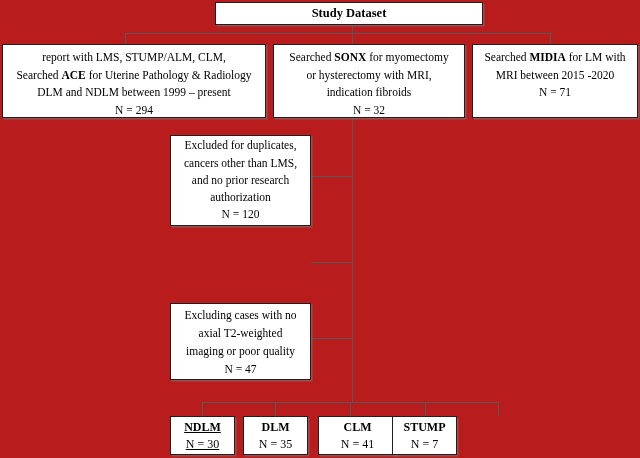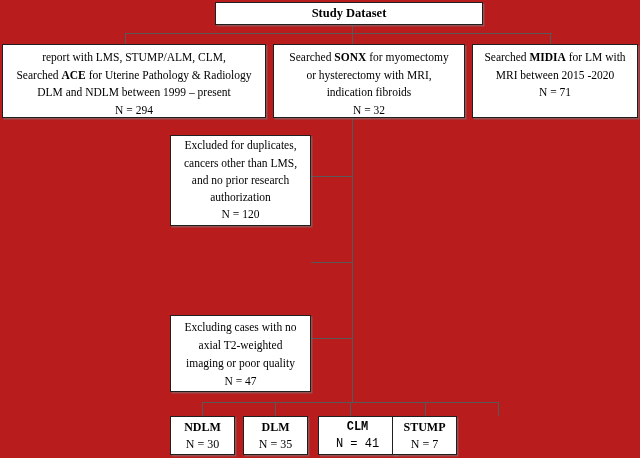--- a/index.html
+++ b/index.html
@@ -98,38 +98,38 @@
 
   <div class="box exc exc1 center" style="left:170px; top:135px; width:141px; height:91px;">
     <div>Excluded for duplicates,</div>
     <div>cancers other than LMS,</div>
     <div>and no prior research</div>
     <div>authorization</div>
     <div>N = 120</div>
   </div>
 
 
-  <div class="box exc exc3 center" style="left:170px; top:303px; width:141px; height:77px;margin-top:12px;">
+  <div class="box exc exc3 center" style="left:170px; top:303px; width:141px; height:77px;">
     <div>Excluding cases with no</div>
     <div>axial T2-weighted</div>
     <div>imaging or poor quality</div>
     <div>N = 47</div>
   </div>
 
-  <div class="box out center" style="left:170px; top:416px; width:65px; height:39px;">
+  <div class="box out center" style="left:170px; top:416px; width:65px; height:39px;text-decoration:underline;">
     <div class="lbl">NDLM</div>
     <div>N = 30</div>
   </div>
 
   <div class="box out center" style="left:243px; top:416px; width:65px; height:39px;">
     <div class="lbl">DLM</div>
     <div>N = 35</div>
   </div>
 
-  <div class="box out center" style="left:318px; top:416px; width:79px; height:39px;font-family:Liberation Mono, monospace;">
+  <div class="box out center" style="left:318px; top:416px; width:79px; height:39px;">
     <div class="lbl">CLM</div>
     <div>N = 41</div>
   </div>
 
   <div class="box out center" style="left:392px; top:416px; width:65px; height:39px;">
     <div class="lbl">STUMP</div>
     <div>N = 7</div>
   </div>
 
 

